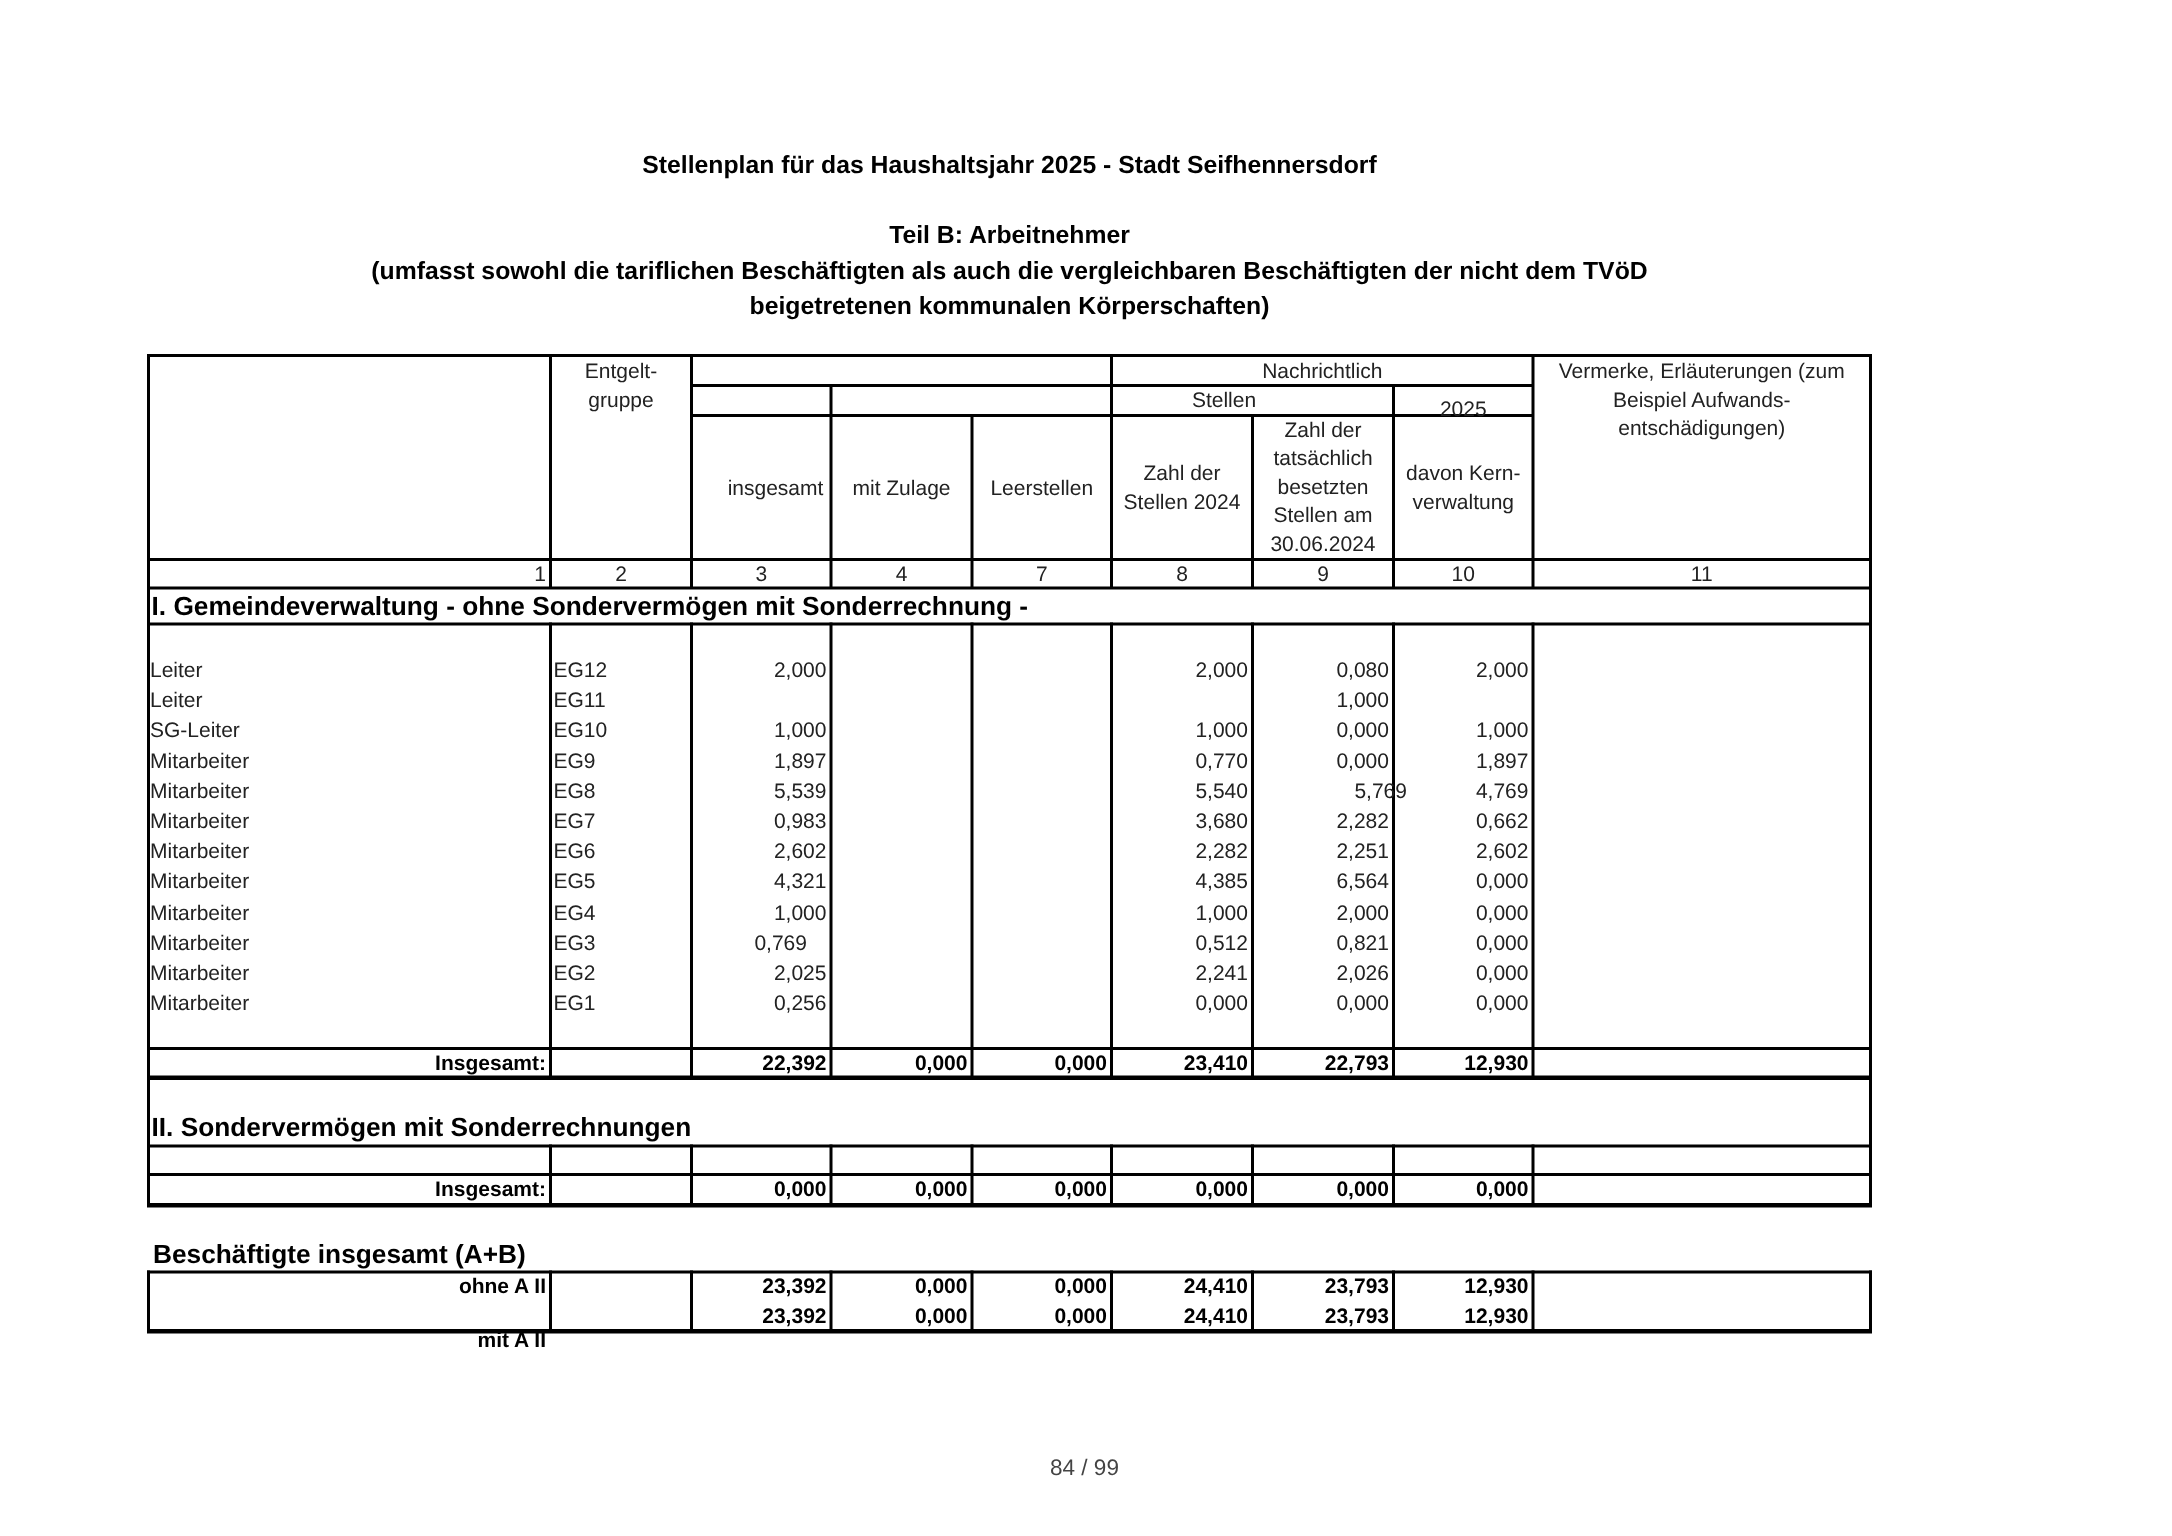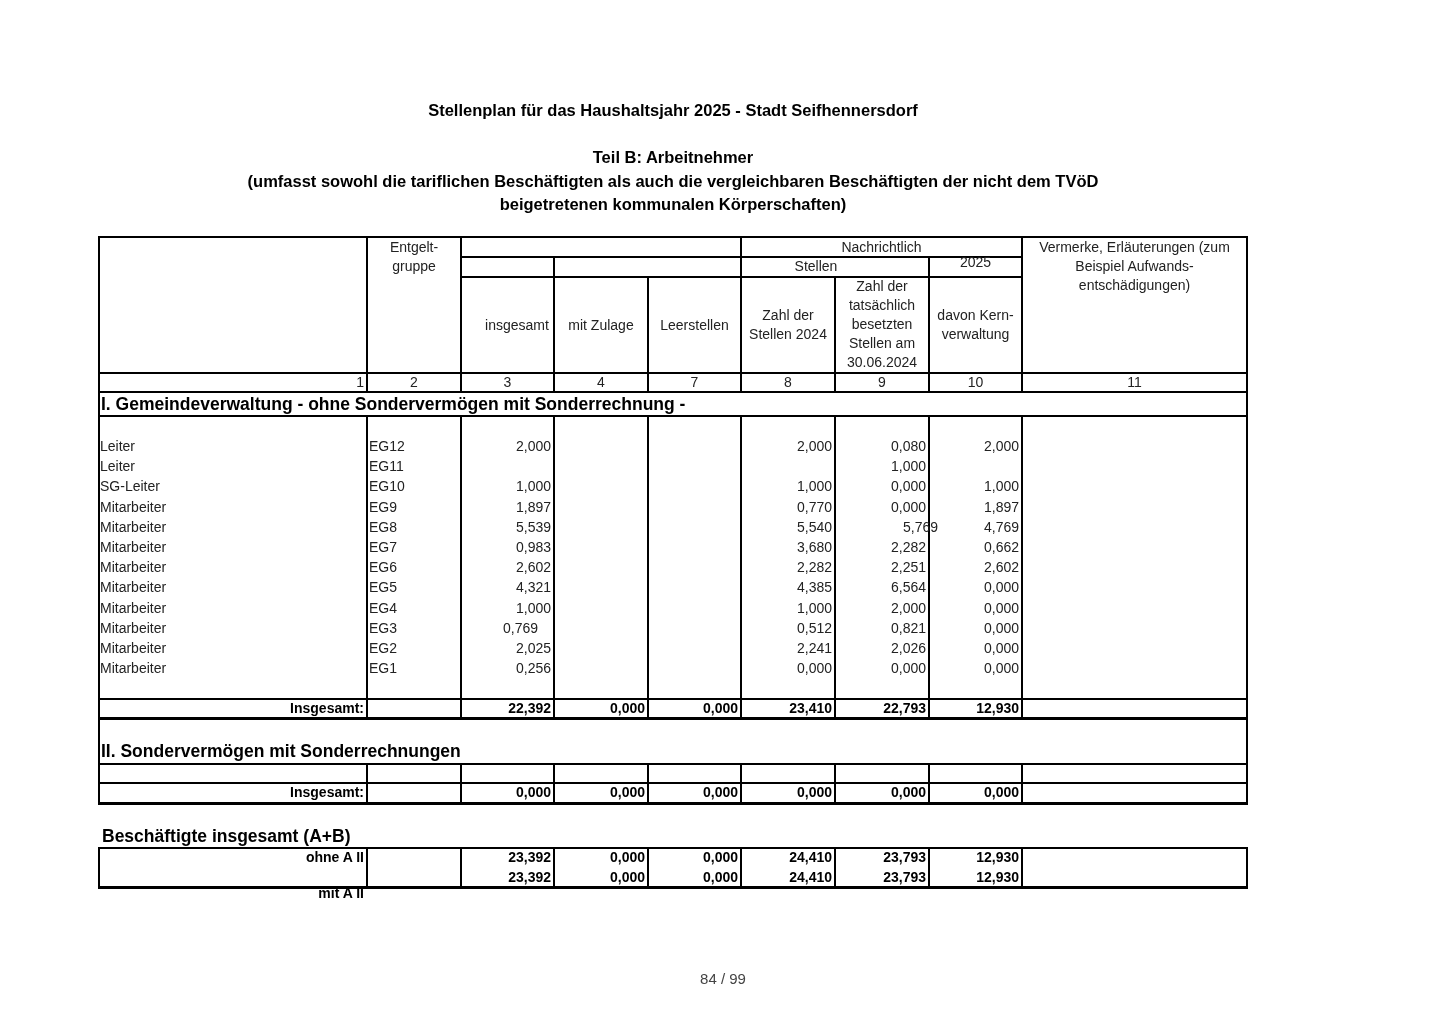--- a/index.html
+++ b/index.html
@@ -69,21 +69,21 @@
   <div class="vl" style="left:834px; top:763px; height:40px;"></div>
   <div class="vl" style="left:928px; top:763px; height:40px;"></div>
   <div class="vl" style="left:1021px; top:763px; height:40px;"></div>
 
   <div class="cell hdr" style="left:367px; width:94px; top:238px;">
     <div style="white-space:pre-line;">Entgelt-
 gruppe</div>
   </div>
   <div class="cell hdr" style="left:741px; width:281px; top:238px;">Nachrichtlich</div>
   <div class="cell hdr" style="left:741px; width:94px; top:257px;margin-left:28px;">Stellen</div>
-  <div class="cell hdr" style="left:929px; width:93px; top:253px;">2025</div>
+  <div class="cell hdr" style="left:929px; width:93px; top:263px;">2025</div>
   <div class="cell hdr" style="left:1022px; width:225px; top:238px;">
     <div>Vermerke, Erläuterungen (zum</div>
     <div>Beispiel Aufwands-</div>
     <div>entschädigungen)</div>
   </div>
   <div class="cell hdr" style="left:461px; width:112px; top:316px;">insgesamt</div>
   <div class="cell hdr" style="left:554px; width:94px; top:316px;">mit Zulage</div>
   <div class="cell hdr" style="left:648px; width:93px; top:316px;">Leerstellen</div>
   <div class="cell hdr" style="left:741px; width:94px; top:306px;">
     <div>Zahl der</div>

